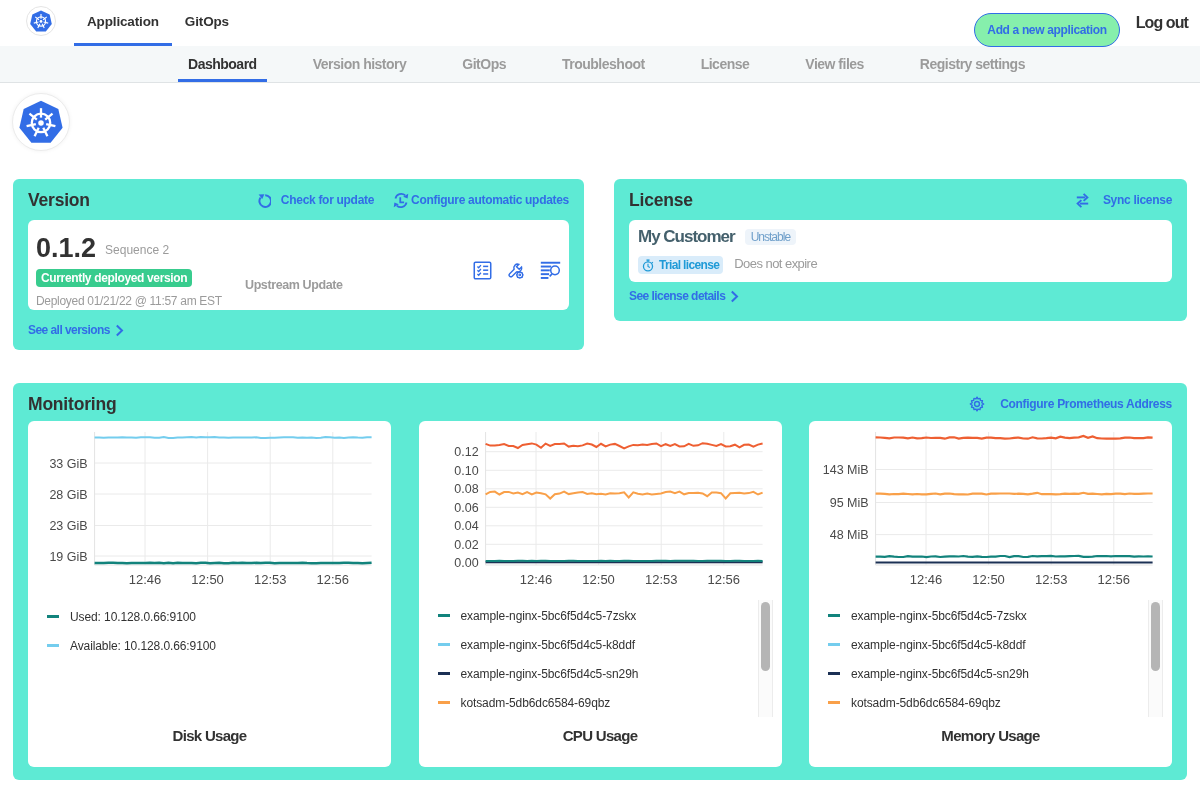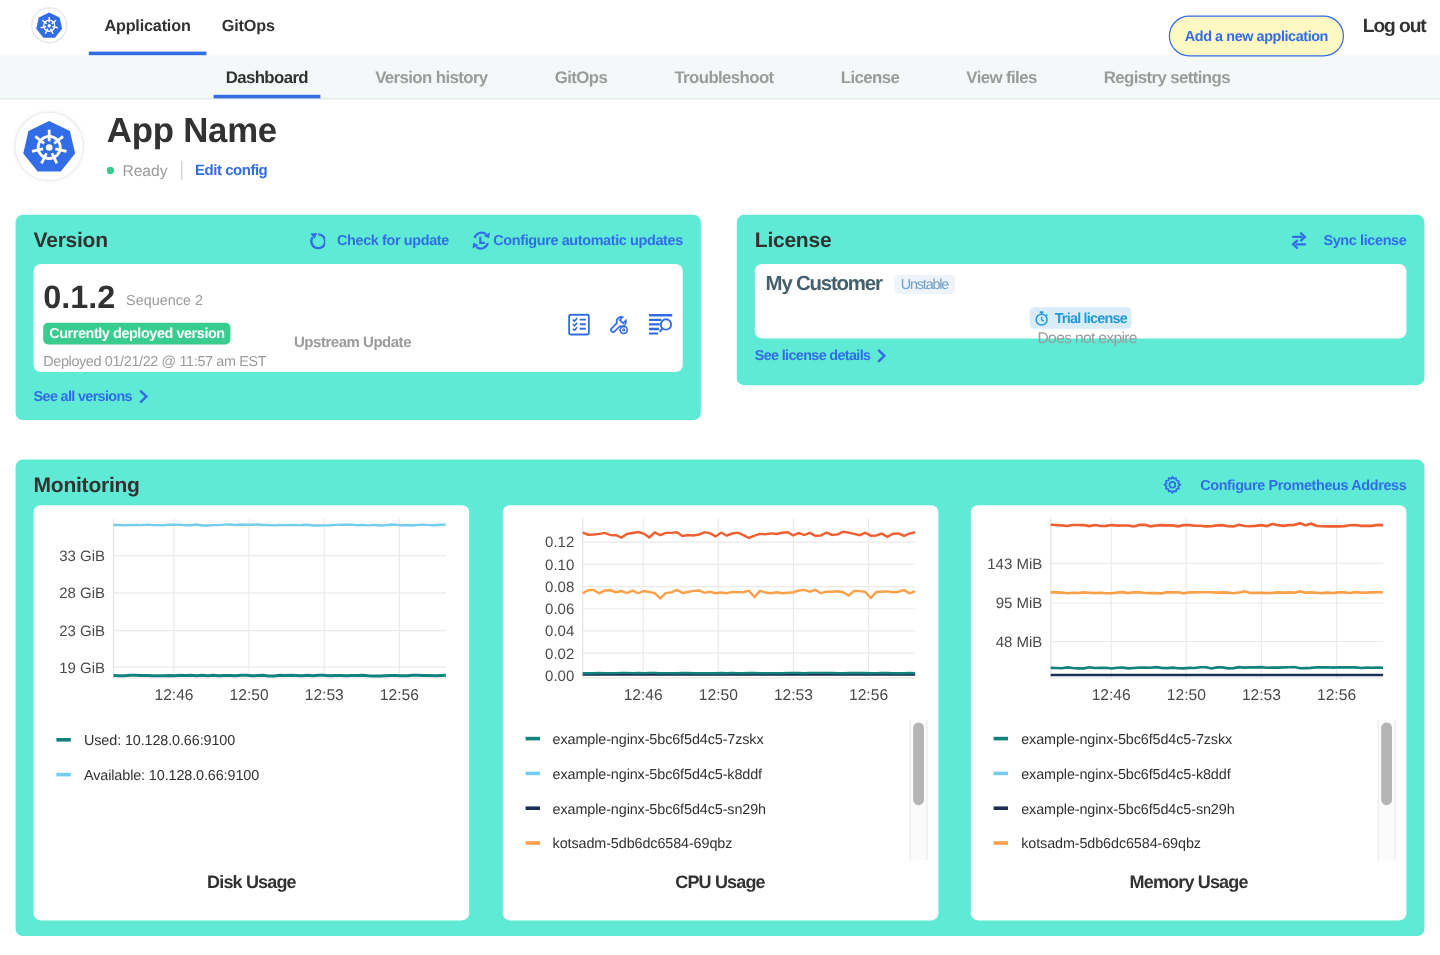--- a/index.html
+++ b/index.html
@@ -4,21 +4,21 @@
 <style>
 * { margin:0; padding:0; box-sizing:border-box; }
 html,body { width:1200px; background:#ffffff; font-family:"Liberation Sans", sans-serif; }
 
 .tophead { height:46px; background:#fff; position:relative; }
 .klogo-sm { position:absolute; left:26px; top:6px; width:30px; height:30px; border-radius:50%; background:#fff; border:1px solid #e5e5e5; display:flex; align-items:center; justify-content:center; }
 .topnav { display:flex; margin-left:74px; height:46px; }
 .topnav .item { font-size:13.5px; letter-spacing:-0.15px; position:relative; top:-2px; font-weight:700; color:#323232; display:flex; align-items:center; padding:0 13px; position:relative; }
 .topnav .item.active:after { content:""; position:absolute; left:0; right:0; bottom:-2px; height:3px; background:#326de6; }
 .tophead .right { position:absolute; right:0; top:0; height:46px; display:flex; align-items:center; padding-right:12px; }
-.btn-outline { border:1px solid #326de6; color:#326de6; font-weight:700; font-size:12px; letter-spacing:-0.35px; border-radius:17px; padding:9px 12px; background:#fef9c3; margin-right:16px;margin-top:14px; }
+.btn-outline { border:1px solid #326de6; color:#326de6; font-weight:700; font-size:12px; letter-spacing:-0.35px; border-radius:17px; padding:9px 12px; background:#86efac; margin-right:16px;margin-top:14px; }
 .logout { font-size:16px; font-weight:700; letter-spacing:-0.9px; color:#323232; }
 
 .subnav { padding-left:13px; height:37px; background:#f5f8f9; border-bottom:1px solid #dfe3e5; display:flex; justify-content:center; }
 .subnav .tab { font-size:14px; letter-spacing:-0.5px; color:#9b9b9b; font-weight:700; display:flex; align-items:center; padding:0 10px; margin:0 18px; position:relative; }
 .subnav .tab.active { color:#323232; }
 .subnav .tab.active:after { content:""; position:absolute; left:0; right:0; bottom:0; height:3px; background:#326de6; }
 
 .apphead { background:#fff; height:96px; padding:10px 0 0 12px; display:flex; }
 .appicon { width:58px; height:58px; border-radius:50%; background:#fff; border:1px solid #ececec; box-shadow:0 0 4px rgba(0,0,0,.06); display:flex; align-items:center; justify-content:center; }
 .apphead .info { margin-left:19px; padding-top:0px; }
@@ -50,21 +50,21 @@
 .vc-icons { display:flex; align-items:center; height:70px; }
 .vc-icons svg { margin-left:15px; }
 .seelink { display:inline-flex; align-items:center; color:#326de6; font-size:12px; letter-spacing:-0.55px; font-weight:700; line-height:15px; }
 .seelink svg { margin-left:5px; }
 .card-version .seelink { margin-top:13px; }
 .card-license .seelink { margin-top:7px; }
 .lc-inner { height:62px; padding:6px 9px 0 9px; }
 .lc-row1 { display:flex; align-items:center; height:22px; }
 .custname { font-size:17px; letter-spacing:-1px; font-weight:700; color:#44606c; line-height:22px; }
 .badge-unstable { background:#eef4fa; color:#6f9fca; font-size:12px; letter-spacing:-1px; font-weight:400; border-radius:4px; padding:0 6px; line-height:16px; margin-left:10px; }
-.lc-row2 { display:flex; align-items:center; margin-top:8px;flex-direction:column; }
+.lc-row2 { display:flex; align-items:flex-start; margin-top:8px; }
 .badge-trial { background:#d9ecfa; color:#1f9ad7; font-size:12px; letter-spacing:-0.65px; font-weight:700; border-radius:4px; height:18px; padding:0 4px; display:flex; align-items:center; }
 .badge-trial svg { margin-right:5px; }
 .noexpire { color:#9b9b9b; font-size:13px; letter-spacing:-0.55px; margin-left:11px; }
 
 .card-monitor { margin-top:33px; height:397px; }
 .chartrow { display:flex; justify-content:space-between; margin-top:7px; }
 .chartcard { background:#fff; border-radius:6px; width:363px; height:346px; position:relative; }
 .charttitle { position:absolute; bottom:23px; left:0; right:0; text-align:center; font-size:15px; letter-spacing:-0.7px; font-weight:700; color:#323232; }
 .legend { margin:11px 0 0 19px; } .chart{display:block;}
 .legend.tall { margin-top:10px; }
@@ -123,29 +123,20 @@
           <line x1="59.0" y1="46.8" x2="75.0" y2="34.0"></line>
           <line x1="61.2" y1="56.6" x2="81.2" y2="61.1"></line>
           <line x1="55.0" y1="64.4" x2="63.9" y2="82.8"></line>
           <line x1="45.0" y1="64.4" x2="36.1" y2="82.8"></line>
           <line x1="38.8" y1="56.6" x2="18.8" y2="61.1"></line>
           <line x1="41.0" y1="46.8" x2="25.0" y2="34.0"></line>
         </g>
         <circle cx="50.0" cy="54.0" r="6" fill="#fff"></circle>
       </svg>
     </div>
-  <div class="info">
-    <div class="appname">App Name</div>
-    <div class="statusrow">
-      <div class="dot"></div>
-        <div class="ready">Ready</div>
-      <div class="vsep"></div>
-      <div class="editcfg">Edit config</div>
-    </div>
-  </div>
 </div>
 
 <div class="container">
   <div class="cardrow">
     <div class="card card-version">
       <div class="cardhead">
         <div class="cardtitle">Version</div>
         <div class="headlinks">
           <div class="hlink"><span style="display:flex;margin-right:4px">
                 <svg width="14" height="16" viewBox="0 0 14 16" fill="none">

